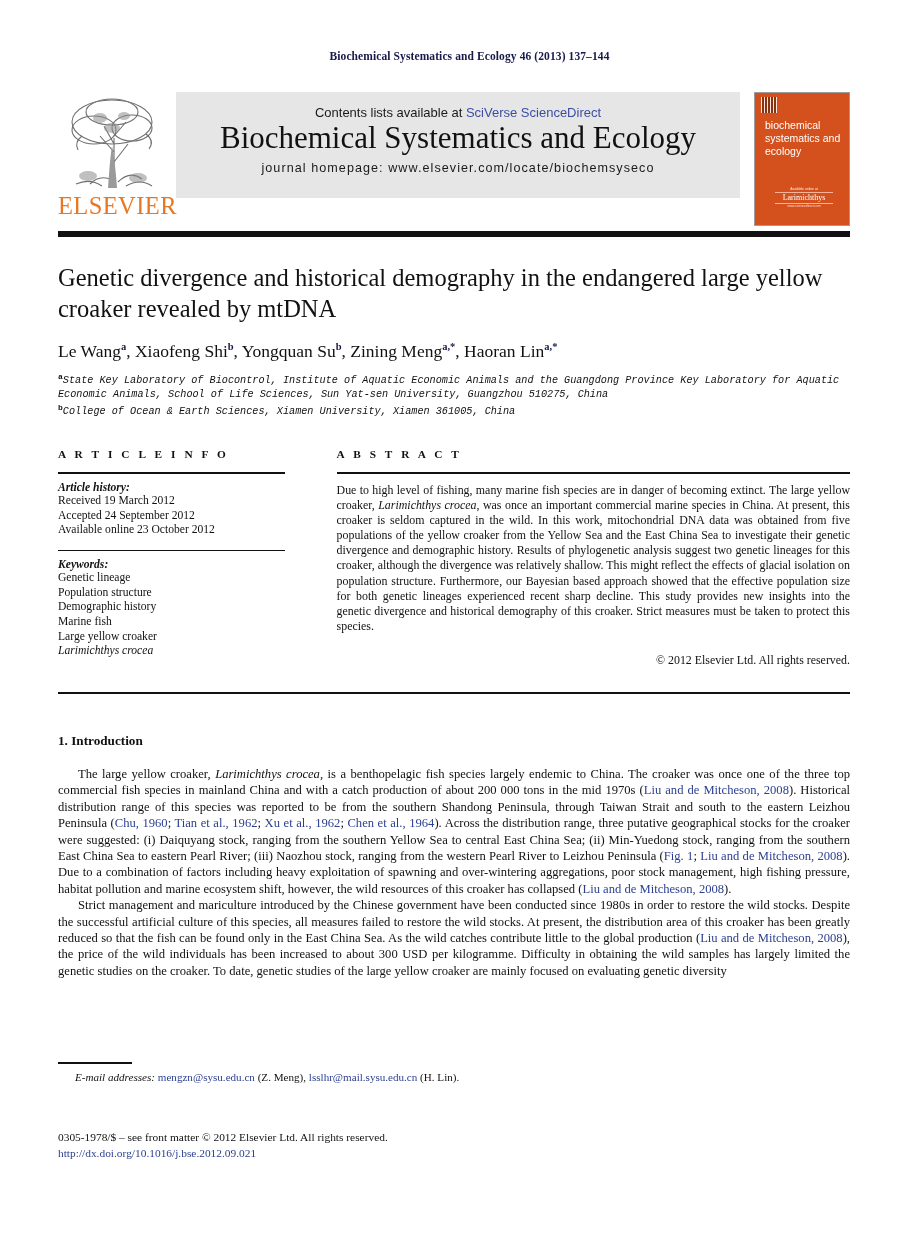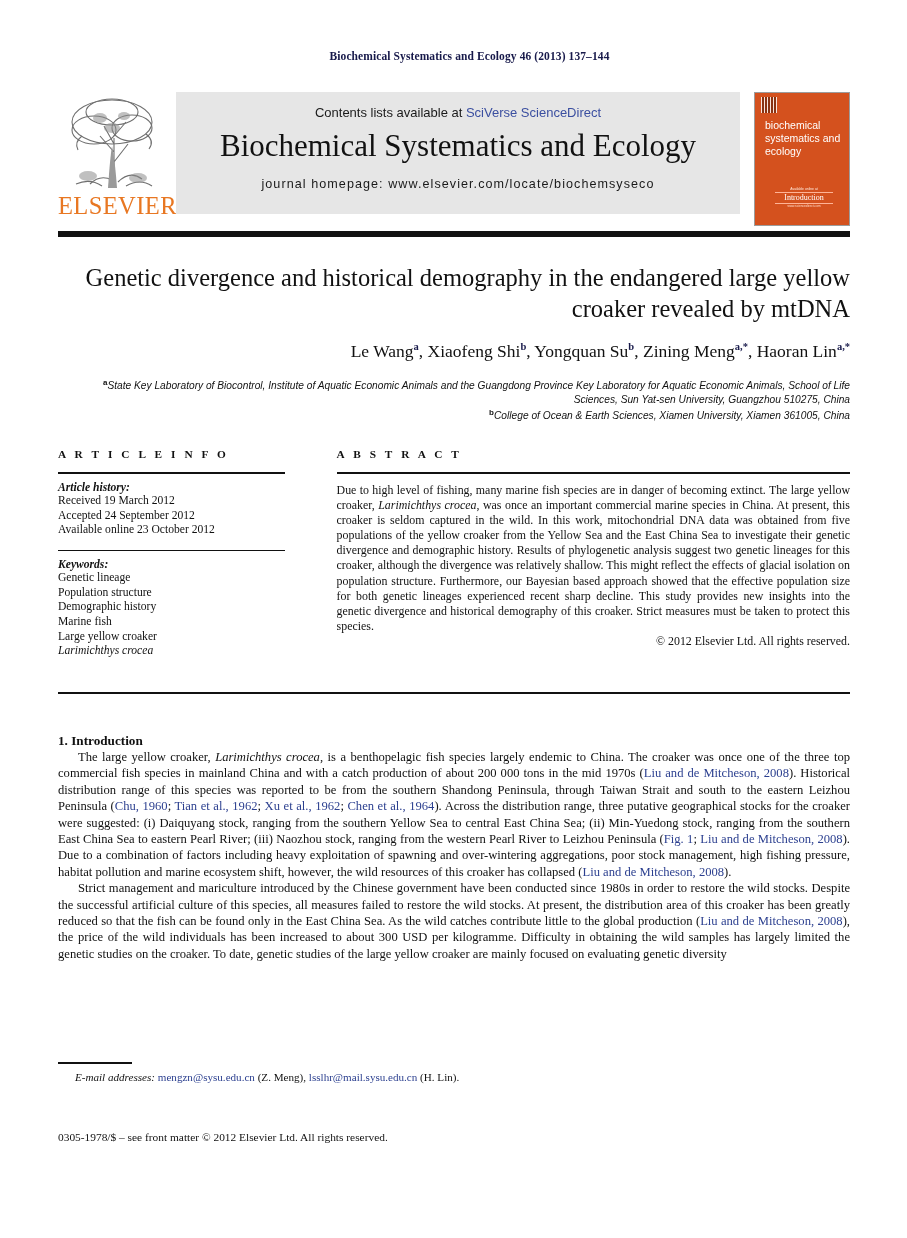--- a/index.html
+++ b/index.html
@@ -56,21 +56,21 @@
     text-align: center;
     font-family: "Liberation Serif", serif;
     font-size: 24.5px;
     letter-spacing: 0.4px;
     color: #e87722;
   }
   .journal-band {
     position: absolute;
     left: 118px; top: 0;
     width: 564px;
-    height: 122px;
+    height: 106px;
     background: #e6e6e6;
     display: flex;
     flex-direction: column;
     align-items: center;
     justify-content: space-between;
   }
   .contents-line {
     margin-top: 13px;
     font-family: "Liberation Sans", sans-serif;
     font-size: 13px;
@@ -140,39 +140,39 @@
 
   .rule-thick {
     position: absolute;
     left: 58px;
     width: 792px;
     background: #111111;
   }
   #rule-masthead { top: 231px; height: 6px; }
 
   
-  .title-block { position: absolute; left: 58px; top: 262px; width: 792px; text-align: right; }
+  .title-block { position: absolute; left: 58px; top: 262px; width: 792px; }
   .paper-title {
     font-family: "Liberation Serif", serif;
     font-size: 24.5px;
     line-height: 31px;
     color: #111111;
     margin: 0;
     font-weight: normal;
   }
   .authors {
     margin-top: 17px;
     font-family: "Liberation Serif", serif;
     font-size: 17.5px;
     color: #111111;
   }
   .authors sup { font-size: 10.5px; color: #17194a; font-weight: bold; vertical-align: super; }
   .affiliations {
-    margin-top: 14px;
-    font-family: Liberation Sans, sans-serif;
+    margin-top: 8px;
+    font-family: Liberation Mono, monospace;
     font-style: italic;
     font-size: 10.2px;
     line-height: 13.5px;
     color: #111111;
   }
   .affiliations sup { font-style: normal; font-weight: bold; font-size: 8px; }
 
   
   .info-abstract { position: absolute; left: 58px; top: 448px; width: 792px; }
   .col-wrap { display: flex; gap: 8px; }
@@ -209,21 +209,21 @@
   .abstract-body {
     margin-top: 9px;
     font-family: "Liberation Serif", serif;
     font-size: 11.9px;
     line-height: 15.1px;
     text-align: justify;
     color: #111111;
   }
   .abstract-body i { font-style: italic; }
   .copyright-line {
-    margin-top: 0;
+    margin-top: 19px;
     text-align: right;
     font-family: "Liberation Serif", serif;
     font-size: 11.9px;
     color: #111111;
   }
 
   #rule-abstract-bottom { top: 692px; height: 2px; background:#111111; }
 
   
   .intro { position: absolute; left: 58px; top: 733px; width: 792px; }
@@ -234,21 +234,21 @@
     color: #111111;
   }
   .intro p {
     margin: 0;
     font-family: "Liberation Serif", serif;
     font-size: 12.6px;
     line-height: 16.4px;
     text-align: justify;
     color: #111111;
   }
-  .intro p.first { text-indent: 20px; }
+  .intro p.first { margin-top: 17px; text-indent: 20px; }
   .intro p.next { text-indent: 20px; }
   .intro i { font-style: italic; }
   .ref { color: #2b3f8f; }
 
   
   .footnote-rule {
     position: absolute; left: 58px; top: 1062px;
     width: 74px; height: 1.6px; background: #111111;
   }
   .footnote {
@@ -306,21 +306,21 @@
       </div>
       <div class="journal-title">Biochemical Systematics and Ecology</div>
       <div class="homepage-line">journal homepage: www.elsevier.com/locate/biochemsyseco</div>
     </div>
 
     <div class="cover-thumb">
       <div class="cover-mini-logo"></div>
       <div class="cover-title">biochemical systematics and ecology</div>
       <div class="cover-badge">
         <span class="b1">Available online at</span>
-        <span class="b2">Introduction</span>
+        <span class="b2">Larimichthys</span>
         <span class="b3">www.sciencedirect.com</span>
       </div>
     </div>
   </div>
 
   <div class="rule-thick" id="rule-masthead"></div>
 
   <div class="title-block">
     <h1 class="paper-title">Genetic divergence and historical demography in the endangered large yellow croaker revealed by mtDNA</h1>
     <div class="authors">
@@ -372,15 +372,16 @@
     <p class="next"><span>Strict management and mariculture introduced by the Chinese government have been conducted since 1980s in order to restore the wild stocks. Despite the successful artificial culture of this species, all measures failed to restore the wild stocks. At present, the distribution area of this croaker has been greatly reduced so that the fish can be found only in the East China Sea. As the wild catches contribute little to the global production (</span><span class="ref">Liu and de Mitcheson, 2008</span><span>), the price of the wild individuals has been increased to about 300 USD per kilogramme. Difficulty in obtaining the wild samples has largely limited the genetic studies on the croaker. To date, genetic studies of the large yellow croaker are mainly focused on evaluating genetic diversity</span></p>
   </div>
 
   <div class="footnote-rule"></div>
   <div class="footnote">
     <div class="indent"><i>E-mail addresses:</i> <span class="mail">mengzn@sysu.edu.cn</span><span> (Z. Meng), </span><span class="mail">lsslhr@mail.sysu.edu.cn</span><span> (H. Lin).</span></div>
   </div>
 
   <div class="footer">
     <div>0305-1978/$ – see front matter © 2012 Elsevier Ltd. All rights reserved.</div>
+    <div class="doi">http://dx.doi.org/10.1016/j.bse.2012.09.021</div>
   </div>
 
 </div>
 
 </body></html>

